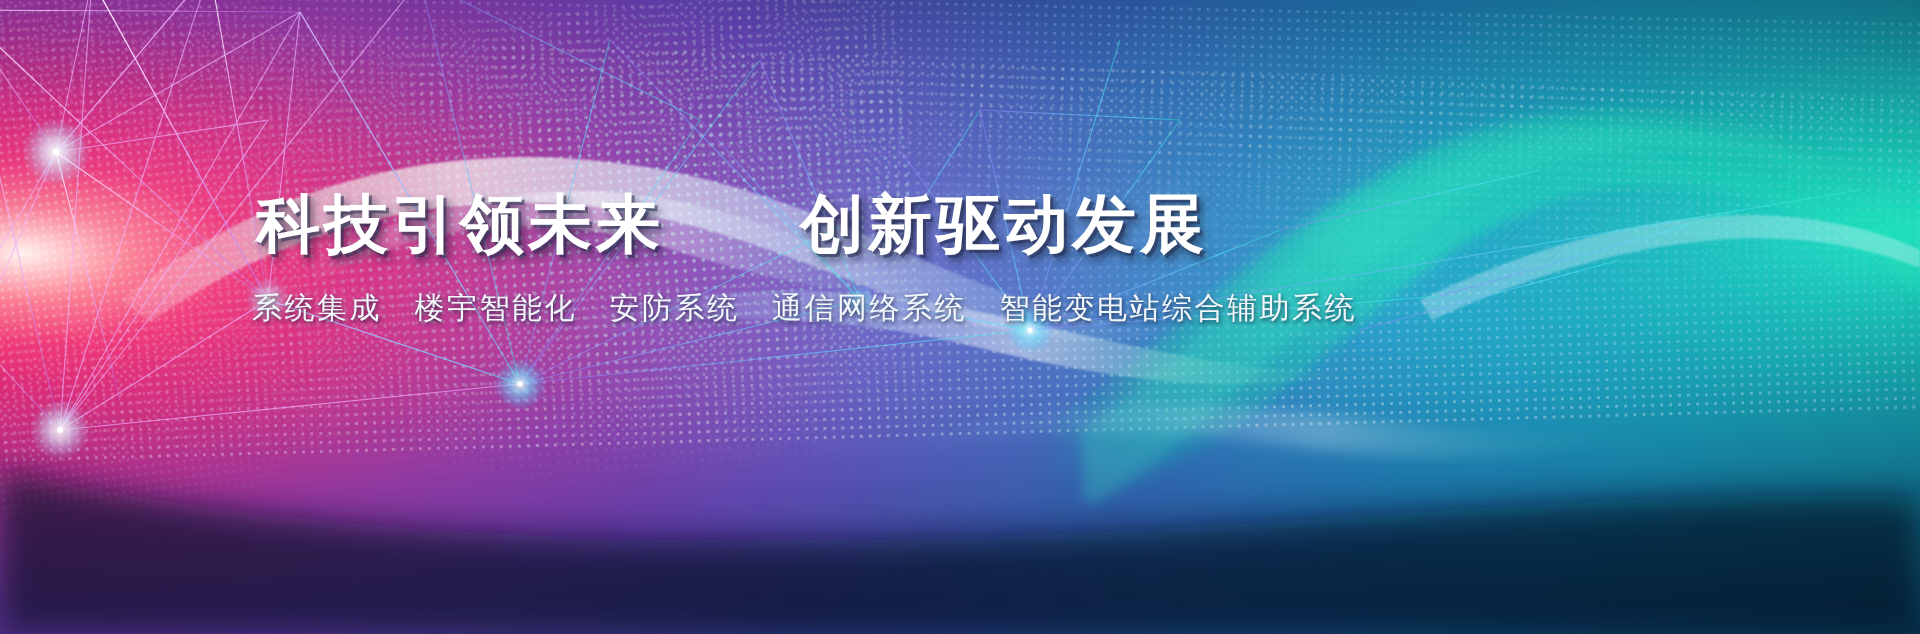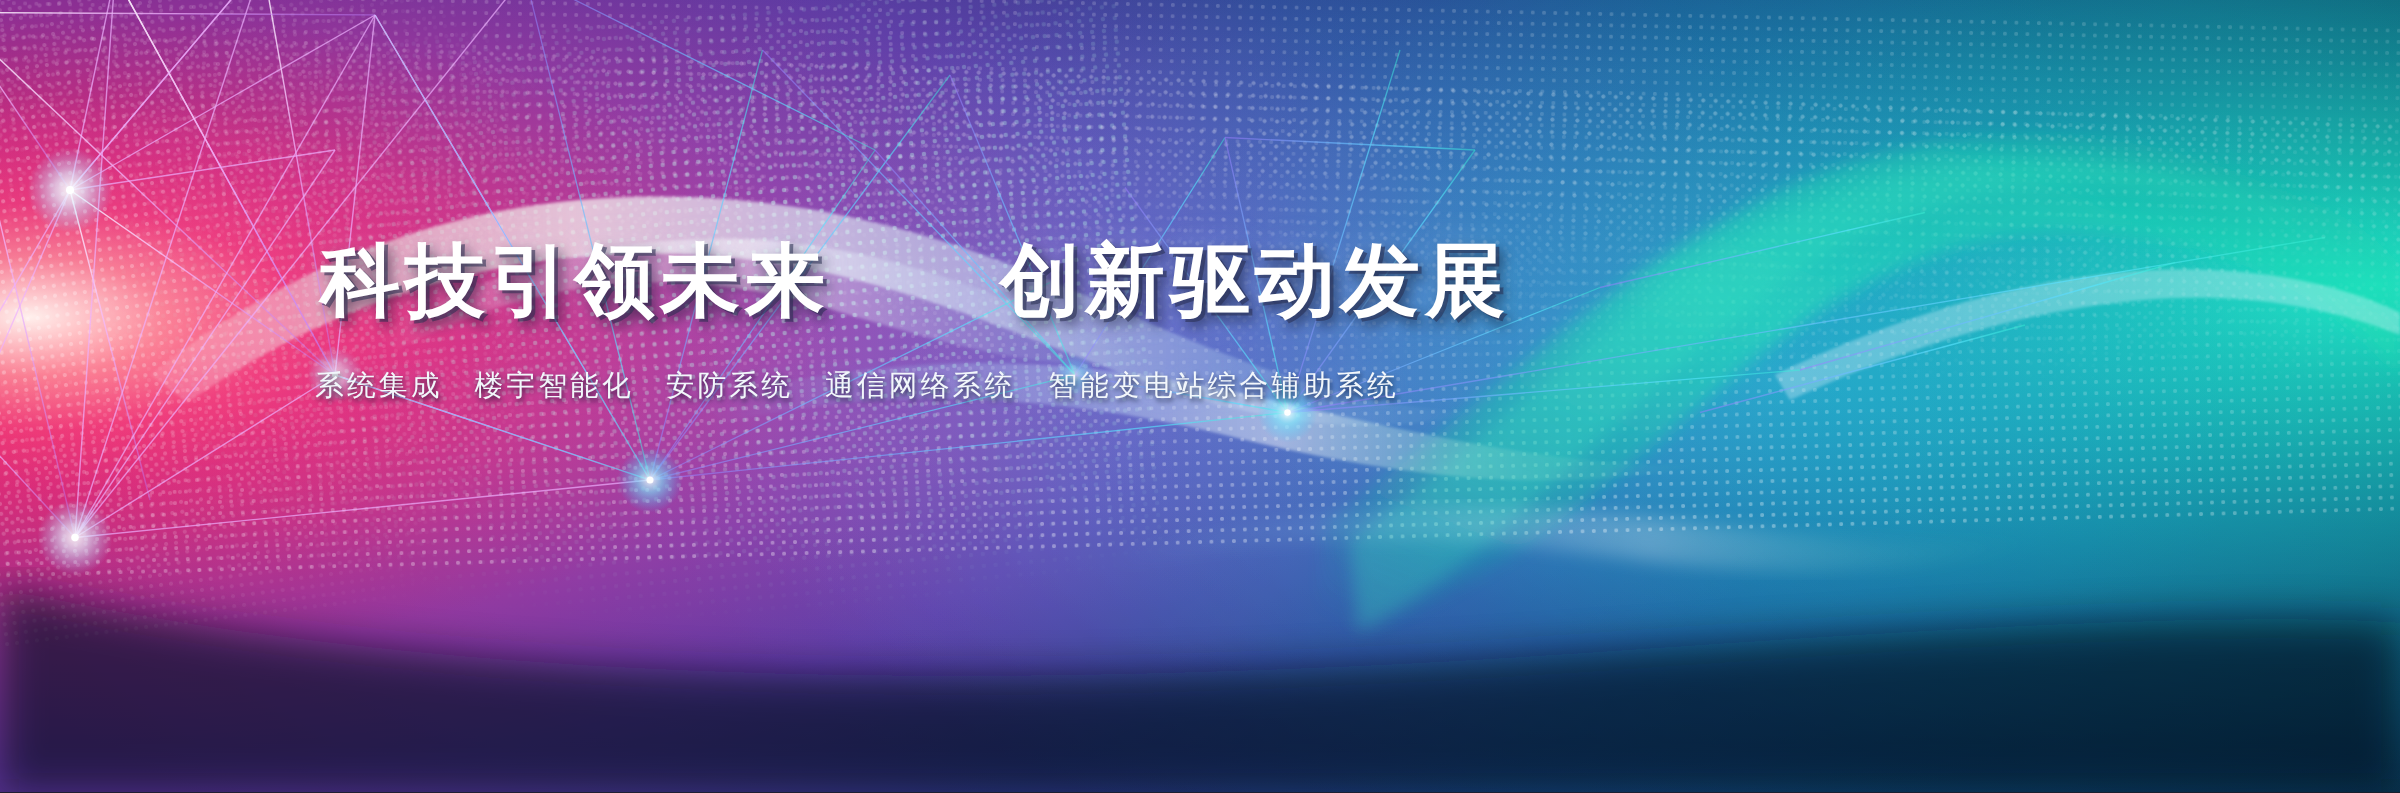--- a/index.html
+++ b/index.html
@@ -98,21 +98,21 @@
     white-space:pre;
     text-shadow:
       3px 3px 0 rgba(40,46,80,.55),
       5px 6px 10px rgba(6,12,32,.60),
       0 0 26px rgba(190,225,255,.26);
     text-align: right;
   }
   #subline{
     position:absolute;left:252px;top:290px;
     margin:0;
-    font-size:23px;line-height:36px;
+    font-size:30px;line-height:36px;
     font-weight:400;
     color:#f2f7fb;
     letter-spacing:2.5px;
     white-space:pre;
     text-shadow:
       1px 2px 4px rgba(6,14,36,.72),
       0 0 16px rgba(170,215,255,.24);
   }
 </style>
 </head>

